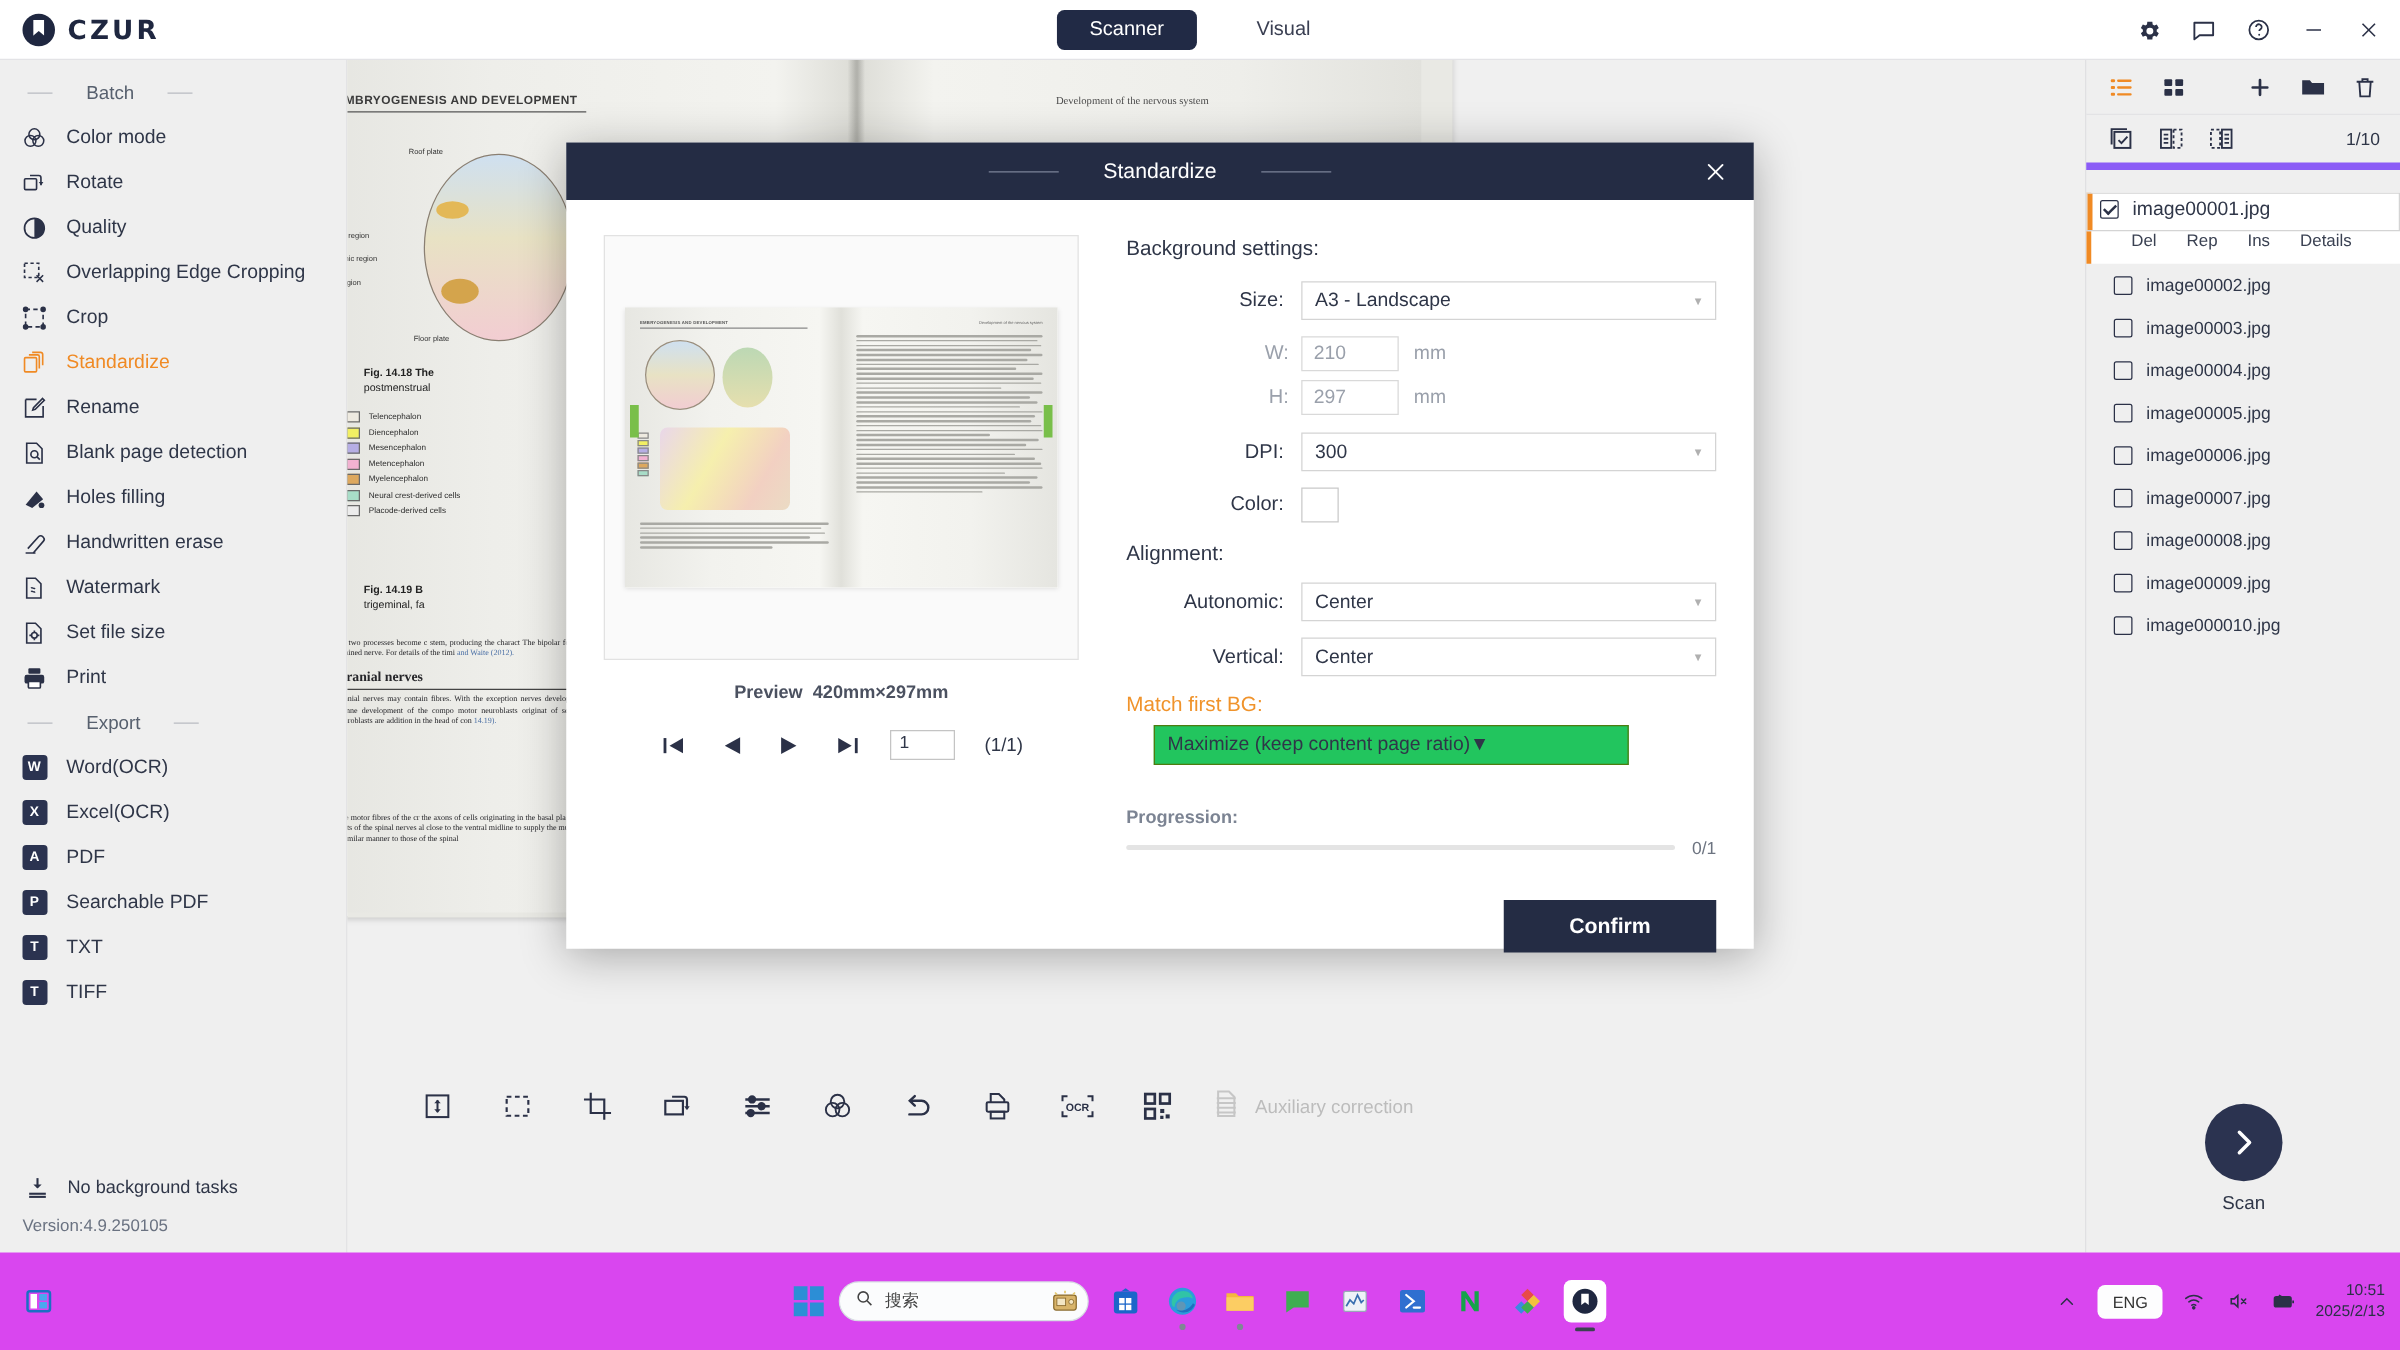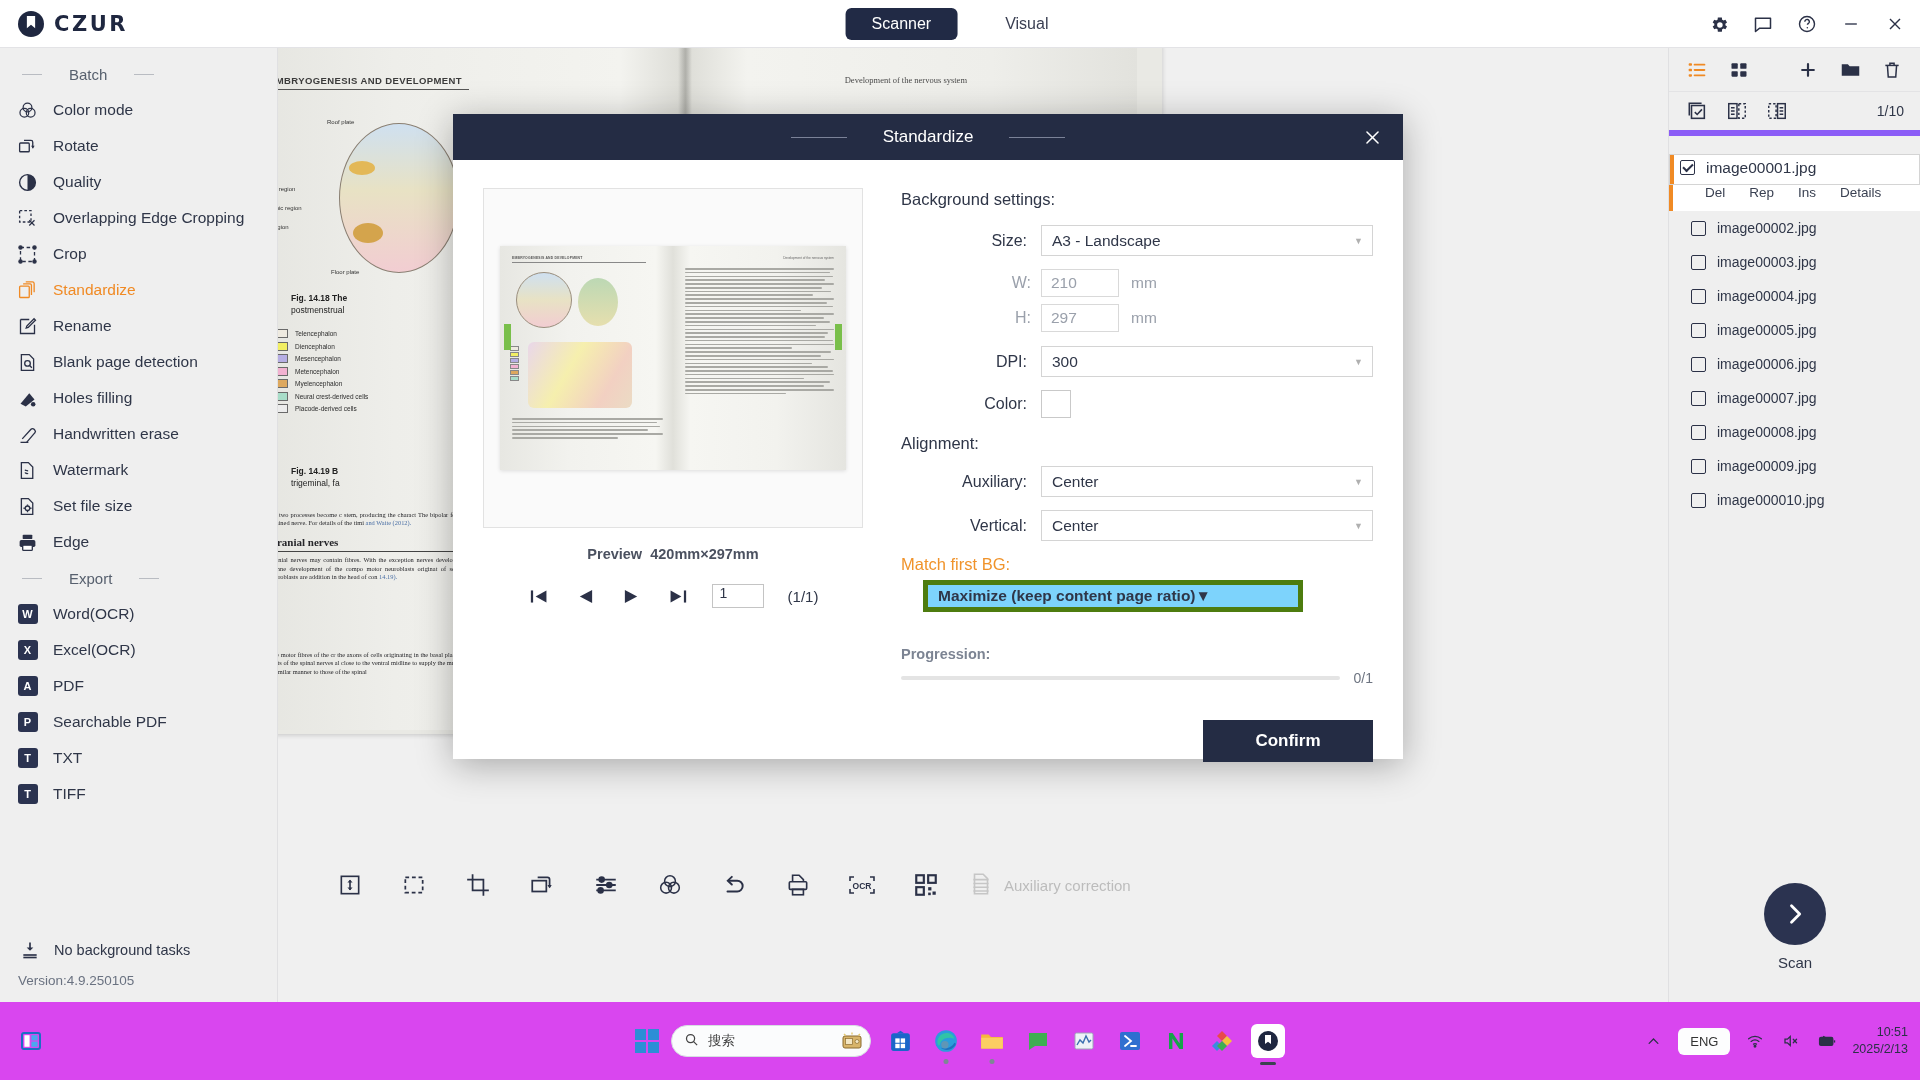--- a/index.html
+++ b/index.html
@@ -228,23 +228,23 @@
   .wh-row{ display:flex; align-items:center; margin-bottom:7px;}
   .wh-lbl{ width:140px; text-align:right; padding-right:10px; font-size:16px; color:#9aa0ab;}
   .wh-in{
     width:78px; height:28px; border:1px solid #d9d9d9; background:#fff;
     display:flex; align-items:center; padding-left:9px; font-size:15.5px; color:#9aa0ab;
   }
   .wh-unit{ margin-left:12px; font-size:15.5px; color:#9aa0ab;}
   .color-sw{ width:30px; height:28px; border:1px solid #c9c9c9; background:#fff; cursor:pointer;}
   .sec-label{ font-size:16.5px; color:#2f3648; margin:16px 0 13px 0;}
   .match-sel{
-    width:380px; height:32px; margin-top:2px; border:5px solid #4d7c0f; background:#7dd3fc;
+    width:380px; height:32px; margin-top:2px; border:1px solid #4d7c0f; background:#22c55e;
     display:flex; align-items:center; padding:0 10px; font-size:15.5px; color:#2f3648;
-    position:relative; cursor:pointer; margin-left:22px;font-weight:bold;
+    position:relative; cursor:pointer; margin-left:22px;
   }
   .prog-wrap{ margin-top:34px; }
   .prog-lbl{ font-size:14.5px; color:#7c8493; font-weight:700;}
   .prog-line{ display:flex; align-items:center; gap:14px; margin-top:8px;}
   .prog-bar{ flex:1; height:4px; background:#e4e4e4; border-radius:2px;}
   .prog-txt{ font-size:14px; color:#6d7481; }
   .confirm{
     margin-top:34px; margin-left:auto; width:170px; height:42px; background:#242c44; color:#fff;
     font-size:17px; font-weight:700; display:flex; align-items:center; justify-content:center;
     cursor:pointer;
@@ -459,21 +459,21 @@
       </div>
 
       <div class="sb-item">
         <span class="sb-ico">
           <svg width="21" height="21" viewBox="0 0 24 24" fill="#2b3147">
               <rect x="6.5" y="3" width="11" height="5" rx="1"></rect>
               <rect x="3" y="9" width="18" height="8" rx="2"></rect>
               <rect x="6.5" y="15" width="11" height="6" rx="1" fill="#fff" stroke="#2b3147" stroke-width="1.5"></rect>
             </svg>
         </span>
-        <span>Edge</span>
+        <span>Print</span>
       </div>
 
       <div class="sb-group">
         <span class="dash"></span>
         <span class="gl">Export</span>
         <span class="dash"></span>
       </div>
 
       <div class="sb-item">
         <span class="sb-ico">
@@ -979,21 +979,21 @@
           </div>
 
           <div class="frow2">
             <span class="flabel">Color:</span>
             <span class="color-sw"></span>
           </div>
 
           <div class="sec-label">Alignment:</div>
 
           <div class="frow2">
-            <span class="flabel">Auxiliary:</span>
+            <span class="flabel">Autonomic:</span>
             <span class="sel">
               <span>Center</span>
               <span class="caret">▼</span>
             </span>
           </div>
           <div class="frow2">
             <span class="flabel">Vertical:</span>
             <span class="sel">
               <span>Center</span>
               <span class="caret">▼</span>

